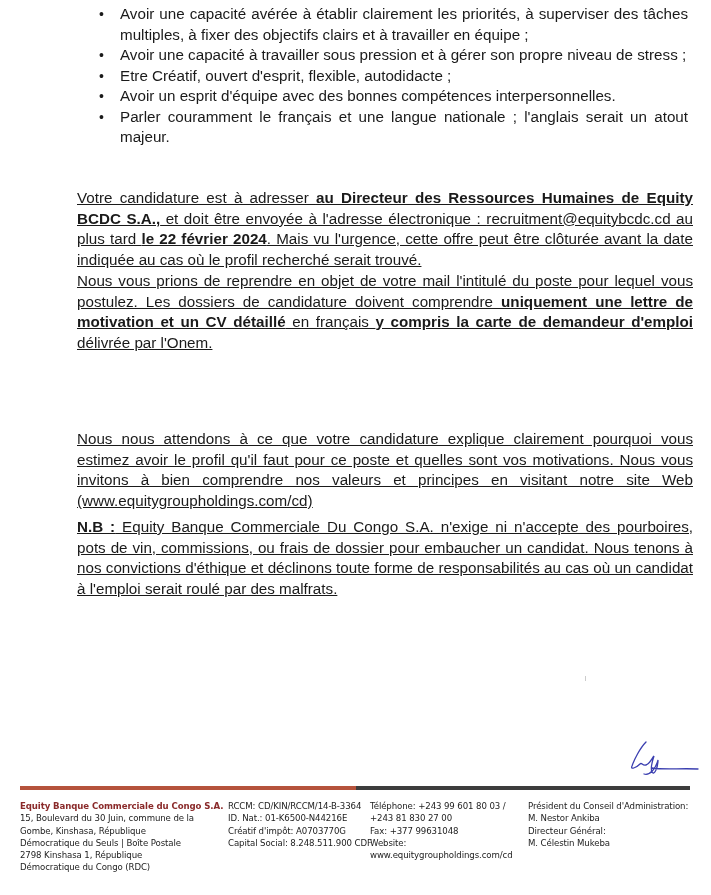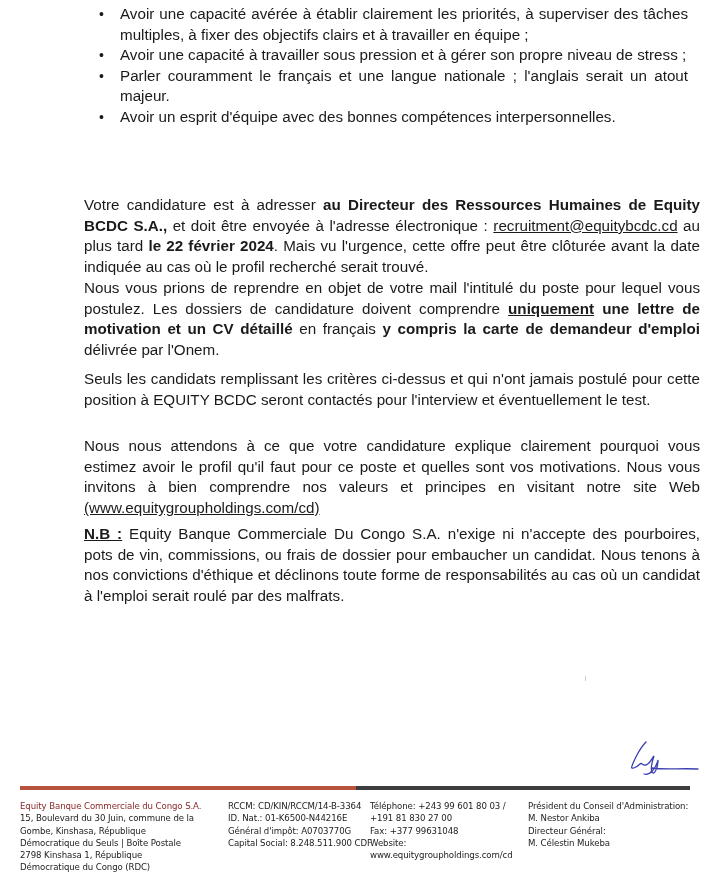--- a/index.html
+++ b/index.html
@@ -11,64 +11,64 @@
   ul.reqs {
     position: absolute; left: 120px; top: 4px; width: 568px;
     margin: 0; padding: 0; list-style: none;
     font-size: 15.2px; line-height: 20.5px;
   }
   ul.reqs li { position: relative; text-align: justify; }
   ul.reqs li::before {
     content: "\2022"; position: absolute; left: -21px; top: 0; font-size: 14px;
   }
   .para {
-    position: absolute; left: 72px; width: 616px; margin: 12px;
-    font-size: 15.2px; line-height: 20.7px; text-align: justify;
+    position: absolute; left: 72px; width: 616px; margin: 5px;
+    font-size: 15.2px; line-height: 20.7px; text-align: justify; text-decoration: underline;
   }
   .b { font-weight: bold; }
   .bu { font-weight: bold; text-decoration: underline; }
   .link { text-decoration: underline; color: #1a1a1a; }
   #p1 { top: 183px; }
   #p2 { top: 266px; }
   #p3 { top: 357px; }
   #p4 { top: 424px; }
   #p5 { top: 512px; }
 
   .signature { position: absolute; left: 630px; top: 738px; width: 70px; height: 40px; }
   .bar-left { position: absolute; left: 20px; top: 786px; width: 336px; height: 4px; background: #b5533c; }
   .bar-right { position: absolute; left: 356px; top: 786px; width: 334px; height: 4px; background: #3d3d3d; }
   .footer-col {
     position: absolute; top: 800px;
     font-size: 8.6px; line-height: 12.3px; color: #222; white-space: nowrap;
     font-family: "DejaVu Sans", sans-serif; letter-spacing: -0.1px;
   }
-  .footer-col .brand { color: #8a2a2a; }
+  .footer-col .brand { color: #8a2a2a; font-weight: bold; }
   #fc1 { left: 20px; }
   #fc2 { left: 212px; margin-left: 16px; }
   #fc3 { left: 370px; }
   #fc4 { left: 528px; }
   .speck { position: absolute; left: 585px; top: 676px; width: 1px; height: 5px; background: #ccc; }
 </style>
 </head>
 <body>
 
 <div class="page">
 
   <ul class="reqs">
     <li>Avoir une capacité avérée à établir clairement les priorités, à superviser des tâches multiples, à fixer des objectifs clairs et à travailler en équipe ;</li>
     <li>Avoir une capacité à travailler sous pression et à gérer son propre niveau de stress ;</li>
+    <li>Etre Créatif, ouvert d'esprit, flexible, autodidacte ;</li>
+    <li>Avoir un esprit d'équipe avec des bonnes compétences interpersonnelles.</li>
     <li>Parler couramment le français et une langue nationale ; l'anglais serait un atout majeur.</li>
-    <li>Avoir un esprit d'équipe avec des bonnes compétences interpersonnelles.</li>
   </ul>
 
   <p class="para" id="p1"><span>Votre candidature est à adresser </span><span class="b">au Directeur des Ressources Humaines de Equity BCDC S.A.,</span><span> et doit être envoyée à l'adresse électronique : </span><span class="link">recruitment@equitybcdc.cd</span><span> au plus tard </span><span class="b">le 22 février 2024</span><span>. Mais vu l'urgence, cette offre peut être clôturée avant la date indiquée au cas où le profil recherché serait trouvé.</span></p>
 
   <p class="para" id="p2"><span>Nous vous prions de reprendre en objet de votre mail l'intitulé du poste pour lequel vous postulez. Les dossiers de candidature doivent comprendre </span><span class="bu">uniquement</span><span class="b"> une lettre de motivation et un CV détaillé</span><span> en français </span><span class="b">y compris la carte de demandeur d'emploi</span><span> délivrée par l'Onem.</span></p>
 
-  <p class="para" id="p3">Seuls les candidats remplissant les critères ci-dessus et qui n'ont jamais postulé pour cette position à EQUITY BCDC seront contactés pour l'interview et éventuellement le test.</p>
 
   <p class="para" id="p4"><span>Nous nous attendons à ce que votre candidature explique clairement pourquoi vous estimez avoir le profil qu'il faut pour ce poste et quelles sont vos motivations. Nous vous invitons à bien comprendre nos valeurs et principes en visitant notre site Web </span><span class="link">(www.equitygroupholdings.com/cd)</span></p>
 
   <p class="para" id="p5"><span class="bu">N.B :</span><span> Equity Banque Commerciale Du Congo S.A. n'exige ni n'accepte des pourboires, pots de vin, commissions, ou frais de dossier pour embaucher un candidat. Nous tenons à nos convictions d'éthique et déclinons toute forme de responsabilités au cas où un candidat à l'emploi serait roulé par des malfrats.</span></p>
 
   <div class="speck"></div>
 
   <svg class="signature" viewBox="0 0 70 40">
     <path d="M16 4 C10 10, 4 22, 2 28 C0 32, 6 30, 10 26 C12 24, 12 28, 16 27 C20 26, 22 20, 24 18 C22 24, 20 30, 22 34 C24 38, 28 30, 28 22 C26 30, 20 38, 14 36 M22 30 C34 32, 52 30, 68 31" fill="none" stroke="#3b3fb0" stroke-width="1.3" stroke-linecap="round"></path>
   </svg>
@@ -81,27 +81,27 @@
     <div>15, Boulevard du 30 Juin, commune de la</div>
     <div>Gombe, Kinshasa, République</div>
     <div>Démocratique du Seuls | Boîte Postale</div>
     <div>2798 Kinshasa 1, République</div>
     <div>Démocratique du Congo (RDC)</div>
   </div>
 
   <div class="footer-col" id="fc2">
     <div>RCCM: CD/KIN/RCCM/14-B-3364</div>
     <div>ID. Nat.: 01-K6500-N44216E</div>
-    <div>Général d'impôt:  A0703770G</div>
+    <div>Créatif d'impôt:  A0703770G</div>
     <div>Capital Social: 8.248.511.900 CDF</div>
   </div>
 
   <div class="footer-col" id="fc3">
     <div>Téléphone: +243 99 601 80 03 /</div>
-    <div>+191 81 830 27 00</div>
+    <div>+243 81 830 27 00</div>
     <div>Fax: +377 99631048</div>
     <div>Website:</div>
     <div>www.equitygroupholdings.com/cd</div>
   </div>
 
   <div class="footer-col" id="fc4">
     <div>Président du Conseil d'Administration:</div>
     <div>M. Nestor Ankiba</div>
     <div>Directeur Général:</div>
     <div>M. Célestin Mukeba</div>

